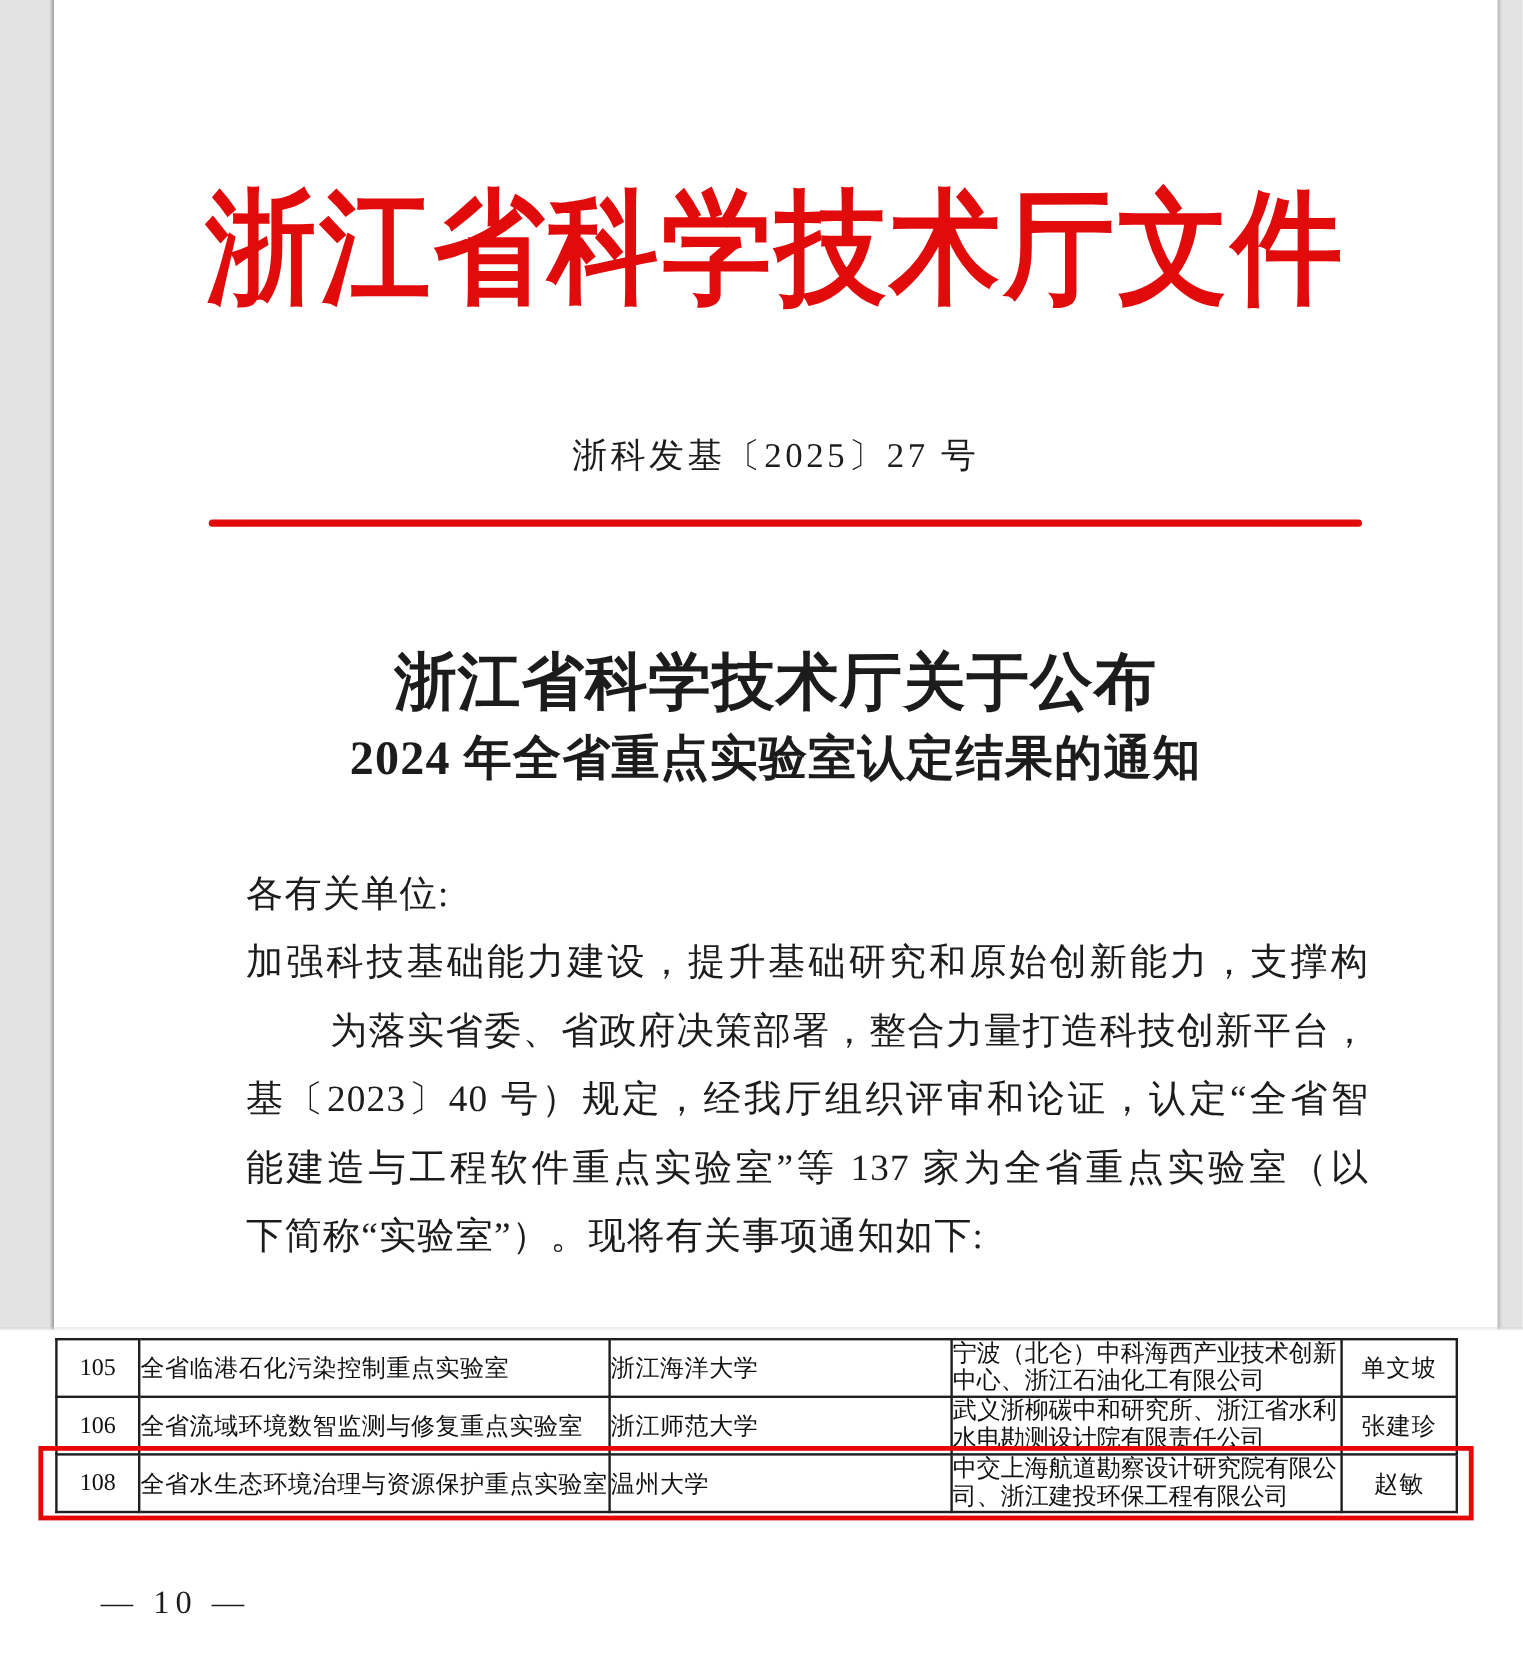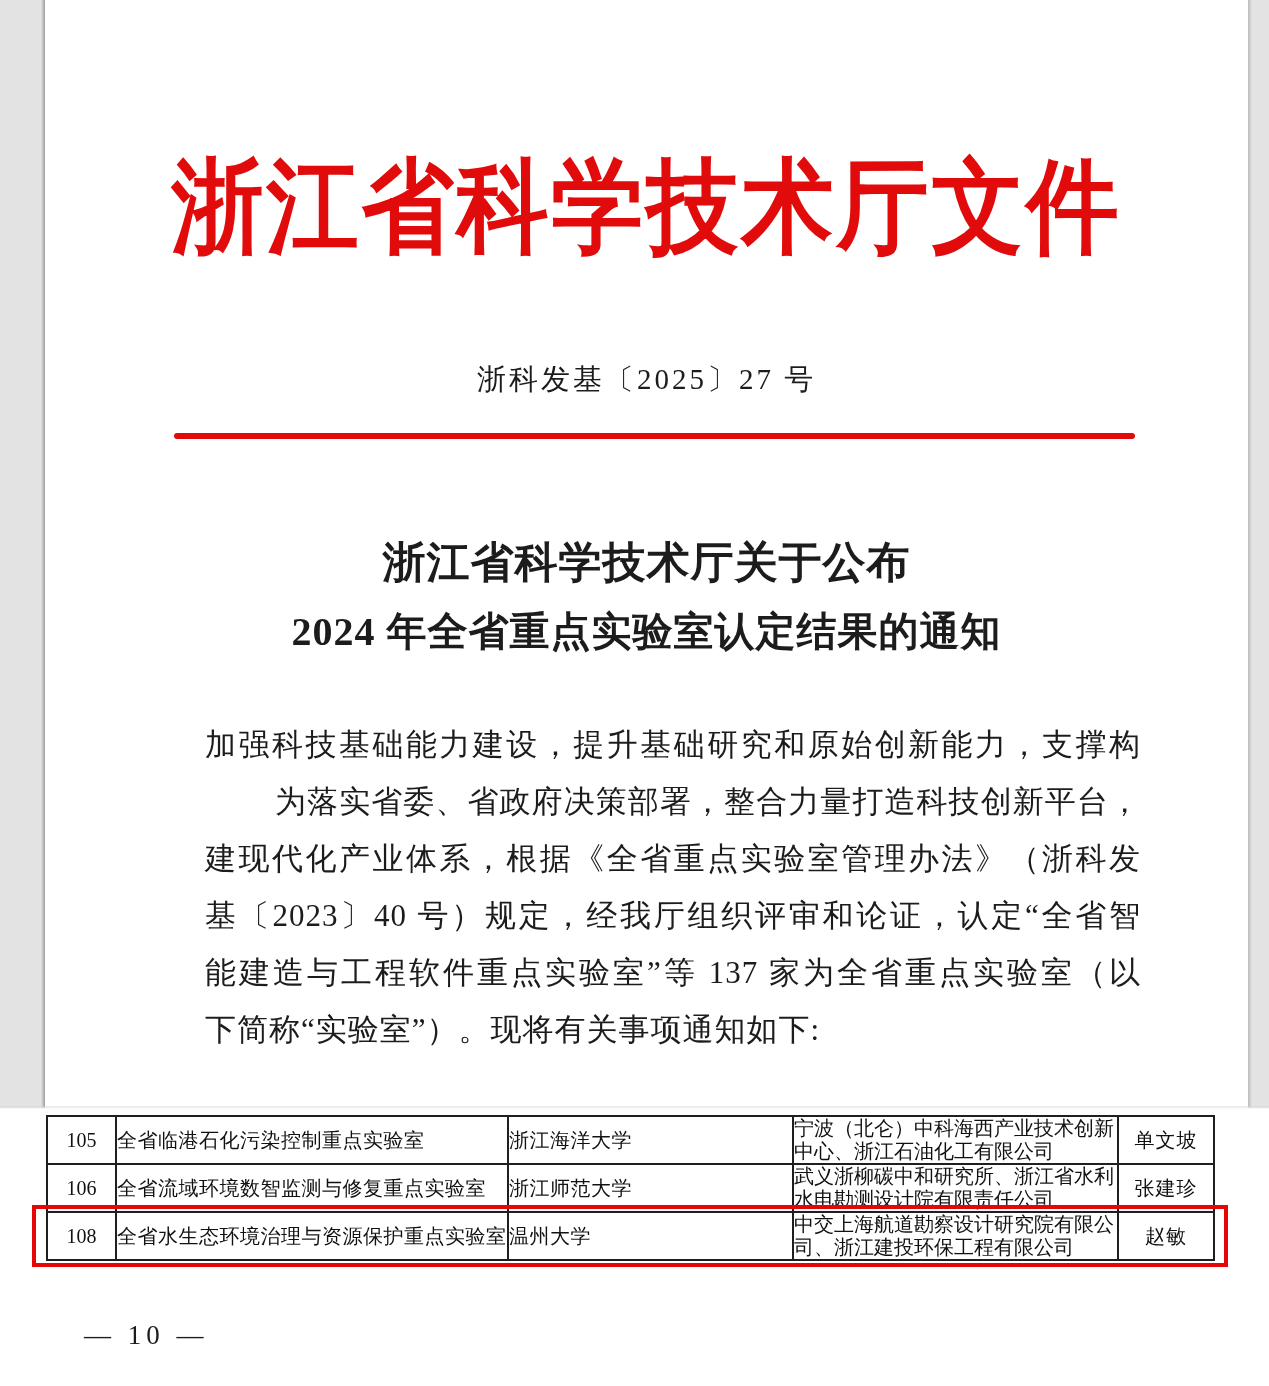--- a/index.html
+++ b/index.html
@@ -25,21 +25,21 @@
   .centered-line { position:absolute; left:45px; width:1203px; text-align:center; white-space:nowrap; }
 
   .big-title {
     top:140px; font-size:92px; font-weight:bold; letter-spacing:3px;
     color:#e10b0b; line-height:120px;
     transform:scaleY(1.12); transform-origin:top center;
   }
   .doc-number { top:360px; font-size:29px; letter-spacing:3px; }
   .red-rule { position:absolute; left:174px; top:433px; width:961px; height:6px;
               background:#e10b0b; border-radius:3px; }
-  .notice-1 { top:534px; font-size:43px; font-weight:bold; letter-spacing:1px; }
+  .notice-1 { top:534px; font-size:52px; font-weight:bold; letter-spacing:1px; }
   .notice-2 { top:604px; font-size:40px; font-weight:bold; letter-spacing:1px; }
 
   .body-block { position:absolute; left:205px; top:716px; width:936px; font-size:31px; }
   .body-block .line { height:57px; line-height:57px; letter-spacing:1px; white-space:nowrap; }
   .jfull { text-align:justify; text-align-last:justify; white-space:normal !important; }
   .indent { text-indent:70px; }
 
   .lab-table { position:absolute; left:46px; top:1115px; width:1167px;
                border-collapse:collapse; table-layout:fixed; font-size:20px; color:#111;padding-left:34px; }
   .lab-table td { border:2px solid #1f1f1f; vertical-align:middle; padding:0; overflow:hidden; }
@@ -67,23 +67,23 @@
   <div class="centered-line big-title">浙江省科学技术厅文件</div>
 
   <div class="centered-line doc-number">浙科发基〔2025〕27 号</div>
 
   <div class="red-rule"></div>
 
   <div class="centered-line notice-1">浙江省科学技术厅关于公布</div>
   <div class="centered-line notice-2">2024 年全省重点实验室认定结果的通知</div>
 
   <div class="body-block">
+    <div class="line">各有关单位:</div>
     <div class="line jfull">加强科技基础能力建设，提升基础研究和原始创新能力，支撑构</div>
     <div class="line jfull indent">为落实省委、省政府决策部署，整合力量打造科技创新平台，</div>
-    <div class="line jfull">建现代化产业体系，根据《全省重点实验室管理办法》（浙科发</div>
     <div class="line jfull">基〔2023〕40 号）规定，经我厅组织评审和论证，认定“全省智</div>
     <div class="line jfull">能建造与工程软件重点实验室”等 137 家为全省重点实验室（以</div>
     <div class="line">下简称“实验室”）。现将有关事项通知如下:</div>
   </div>
 
   <table class="lab-table">
     <colgroup>
       <col style="width:69px">
         <col style="width:392px">
         <col style="width:285px">

